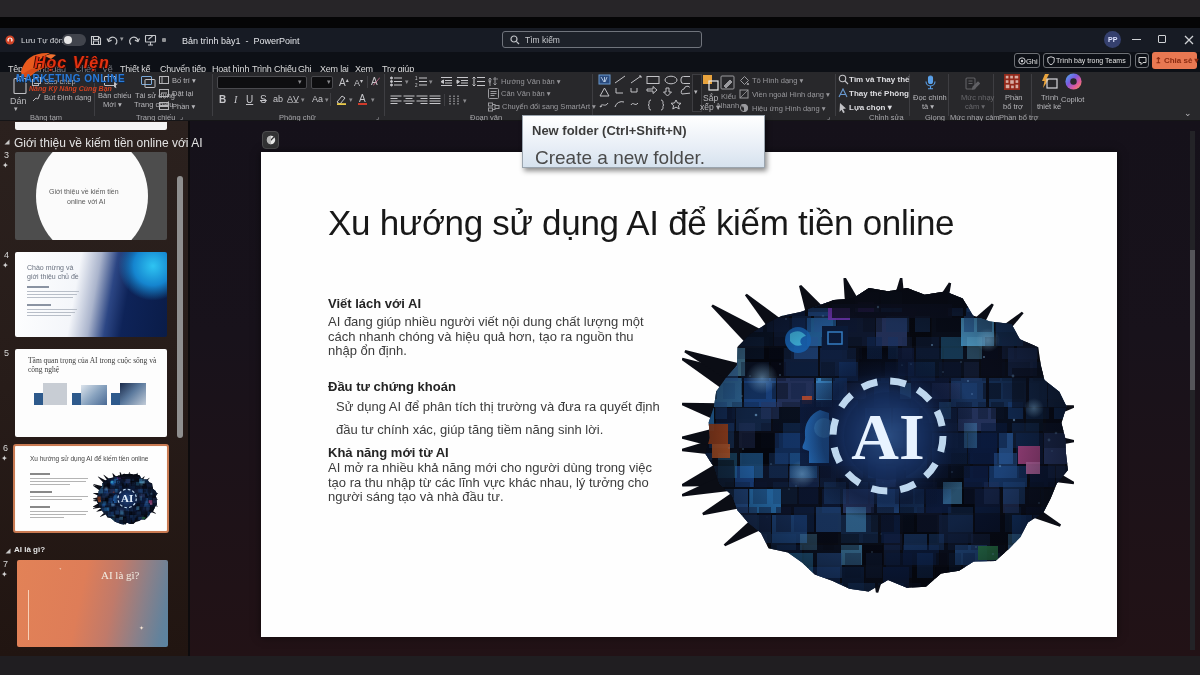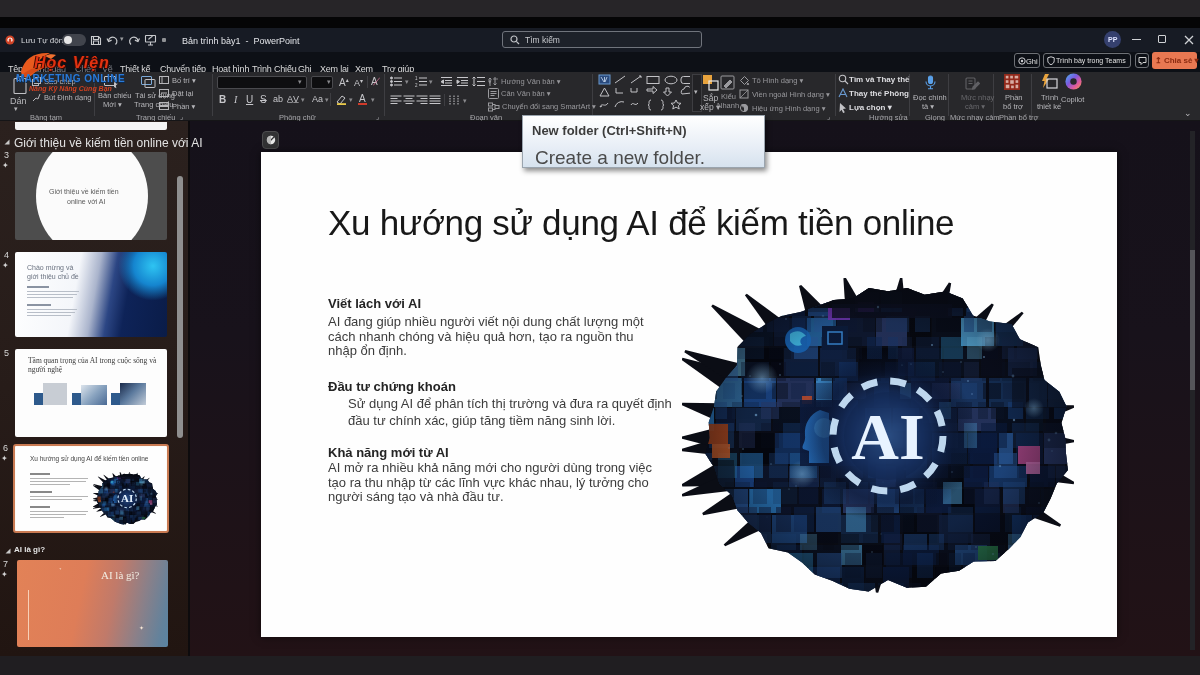--- a/index.html
+++ b/index.html
@@ -308,21 +308,21 @@
   </svg>
 <span class="rbtxt" style="left:849px;top:75px;font-size:8px;color:#dedee2;font-weight:bold">Tìm và Thay thế</span>
 <svg class="abs" style="left:838px;top:88px" width="11" height="11" fill="none" stroke="#6a9ad0" stroke-width="1.1">
     <path d="M1 9l4-8 4 8M2.5 6.5h5"></path>
   </svg>
 <span class="rbtxt" style="left:849px;top:89px;font-size:8px;color:#dedee2;font-weight:bold">Thay thế Phông</span>
 <svg class="abs" style="left:838px;top:102px" width="10" height="11" fill="#c2c2c6">
     <path d="M2 1l6 5.5-3 .4 1.8 3.4-1.6.8L3.5 7.7 1.5 10z"></path>
   </svg>
 <span class="rbtxt" style="left:849px;top:103px;font-size:8px;color:#dedee2;font-weight:bold">Lựa chọn ▾</span>
-<span class="glabel" style="left:869px">Hướng sửa</span>
+<span class="glabel" style="left:869px">Chỉnh sửa</span>
 
 <svg class="abs" style="left:924px;top:75px" width="13" height="15" fill="none" stroke="#5aa0e8" stroke-width="1.1">
     <rect x="4.5" y="1" width="4" height="7.5" rx="2" fill="#5aa0e8"></rect>
     <path d="M2 6.5a4.5 4.5 0 0 0 9 0M6.5 11.5v2M4 13.8h5"></path>
   </svg>
 <span class="rbtxt" style="left:913px;top:93px">Đọc chính</span>
 <span class="rbtxt" style="left:922px;top:102px">tả ▾</span>
 <span class="glabel" style="left:925px">Giọng</span>
 
 <svg class="abs" style="left:964px;top:75px" width="16" height="16" fill="none" stroke="#606064" stroke-width="1.1">
@@ -421,21 +421,21 @@
   <span class="abs" style="left:12px;top:45px;width:46px;height:1px;background:#b8bec8"></span>
   <span class="abs" style="left:12px;top:52px;width:24px;height:2px;background:#8a93a2"></span>
   <span class="abs" style="left:12px;top:57px;width:50px;height:1px;background:#b8bec8"></span>
   <span class="abs" style="left:12px;top:60px;width:48px;height:1px;background:#b8bec8"></span>
   <span class="abs" style="left:12px;top:63px;width:44px;height:1px;background:#b8bec8"></span>
 </div>
 
 <span class="tx" style="left:4px;top:348px;font-size:9px;color:#d6d6d6">5</span>
 <div class="abs" style="left:15px;top:349px;width:152px;height:88px;background:#fdfdfd;border-radius:2px;overflow:hidden">
   <span class="tx" style="left:13px;top:7px;font-size:7.5px;color:#3a3a3a;font-family:'Liberation Serif',serif">Tầm quan trọng của AI trong cuộc sống và</span>
-  <span class="tx" style="left:13px;top:16px;font-size:7.5px;color:#3a3a3a;font-family:'Liberation Serif',serif">người nghệ</span>
+  <span class="tx" style="left:13px;top:16px;font-size:7.5px;color:#3a3a3a;font-family:'Liberation Serif',serif">công nghệ</span>
   <span class="abs" style="left:19px;top:44px;width:13px;height:12px;background:#2e5a8c"></span>
   <span class="abs" style="left:28px;top:34px;width:24px;height:22px;background:#c8cdd4"></span>
   <span class="abs" style="left:57px;top:44px;width:13px;height:12px;background:#2e5a8c"></span>
   <span class="abs" style="left:66px;top:36px;width:26px;height:20px;background:linear-gradient(135deg,#dce4ec 0%,#8aa4c0 50%,#4a6a94 100%)"></span>
   <span class="abs" style="left:96px;top:44px;width:13px;height:12px;background:#2e5a8c"></span>
   <span class="abs" style="left:105px;top:34px;width:26px;height:22px;background:linear-gradient(135deg,#1a2a4a 0%,#5a789c 45%,#c2ccd8 100%)"></span>
 </div>
 
 <span class="tx" style="left:3px;top:443px;font-size:9px;color:#d6d6d6">6</span>
 <span class="tx" style="left:1px;top:454px;font-size:8px;color:#d6d6d6">✦</span>
@@ -1479,21 +1479,21 @@
   </svg>
 
 <div class="abs" id="slide" style="left:261px;top:152px;width:856px;height:485px;background:#fefefe;box-shadow:0 0 8px rgba(0,0,0,0.55)"></div>
 
 <span class="tx" id="slidetitle" style="left:328px;top:203px;font-size:35px;color:#181818;letter-spacing:-0.3px">Xu hướng sử dụng AI để kiếm tiền online</span>
 
 <span class="tx" style="left:328px;top:296px;font-size:13px;font-weight:bold;color:#242424">Viết lách với AI</span>
 <div class="abs" style="left:328px;top:315px;font-size:13px;line-height:14.5px;color:#3c3c3c;white-space:nowrap">AI đang giúp nhiều người viết nội dung chất lượng một<br>cách nhanh chóng và hiệu quả hơn, tạo ra nguồn thu<br>nhập ổn định.</div>
 
 <span class="tx" style="left:328px;top:379px;font-size:13px;font-weight:bold;color:#242424">Đầu tư chứng khoán</span>
-<div class="abs" style="left:348px;top:395px;font-size:13px;line-height:17px;color:#3c3c3c;white-space:nowrap">Sử dụng AI để phân tích thị trường và đưa ra quyết định<br>đầu tư chính xác, giúp tăng tiềm năng sinh lời.</div>
+<div class="abs" style="left:336px;top:395px;font-size:13px;line-height:23px;color:#3c3c3c;white-space:nowrap">Sử dụng AI để phân tích thị trường và đưa ra quyết định<br>đầu tư chính xác, giúp tăng tiềm năng sinh lời.</div>
 
 <span class="tx" style="left:328px;top:445px;font-size:13px;font-weight:bold;color:#242424">Khả năng mới từ AI</span>
 <div class="abs" style="left:328px;top:461px;font-size:13px;line-height:14.5px;color:#3c3c3c;white-space:nowrap">AI mở ra nhiều khả năng mới cho người dùng trong việc<br>tạo ra thu nhập từ các lĩnh vực khác nhau, lý tưởng cho<br>người sáng tạo và nhà đầu tư.</div>
 
 <div class="abs" style="left:1190px;top:131px;width:5px;height:519px;background:#232327"></div>
 <div class="abs" style="left:1190px;top:250px;width:5px;height:140px;background:#55555a"></div>
 
 <div class="abs" style="left:0;top:656px;width:1200px;height:19px;background:#201e21"></div>
 
 </body></html>

